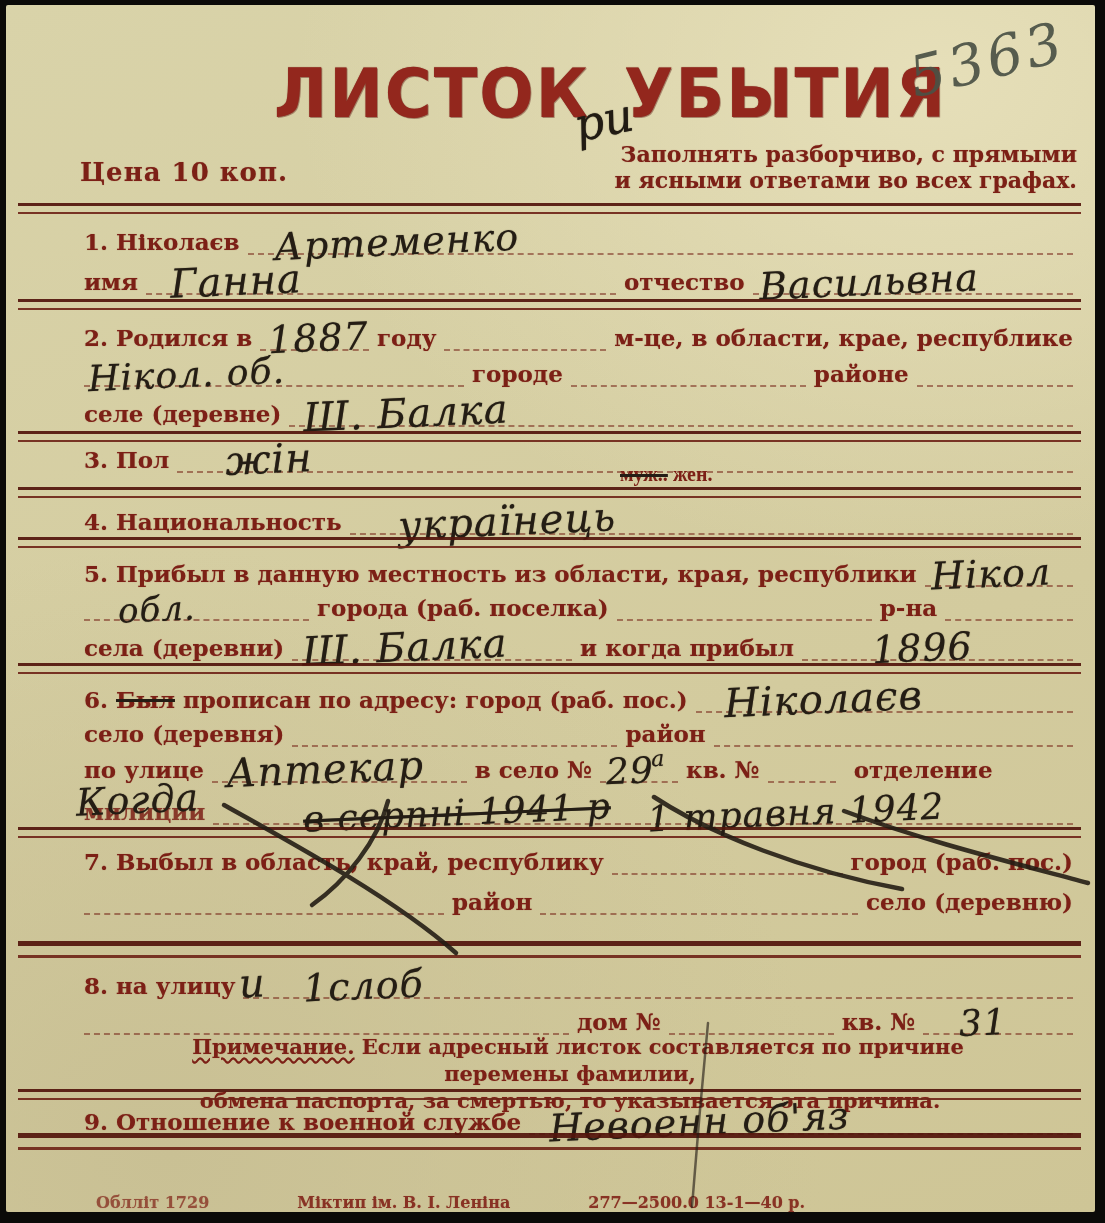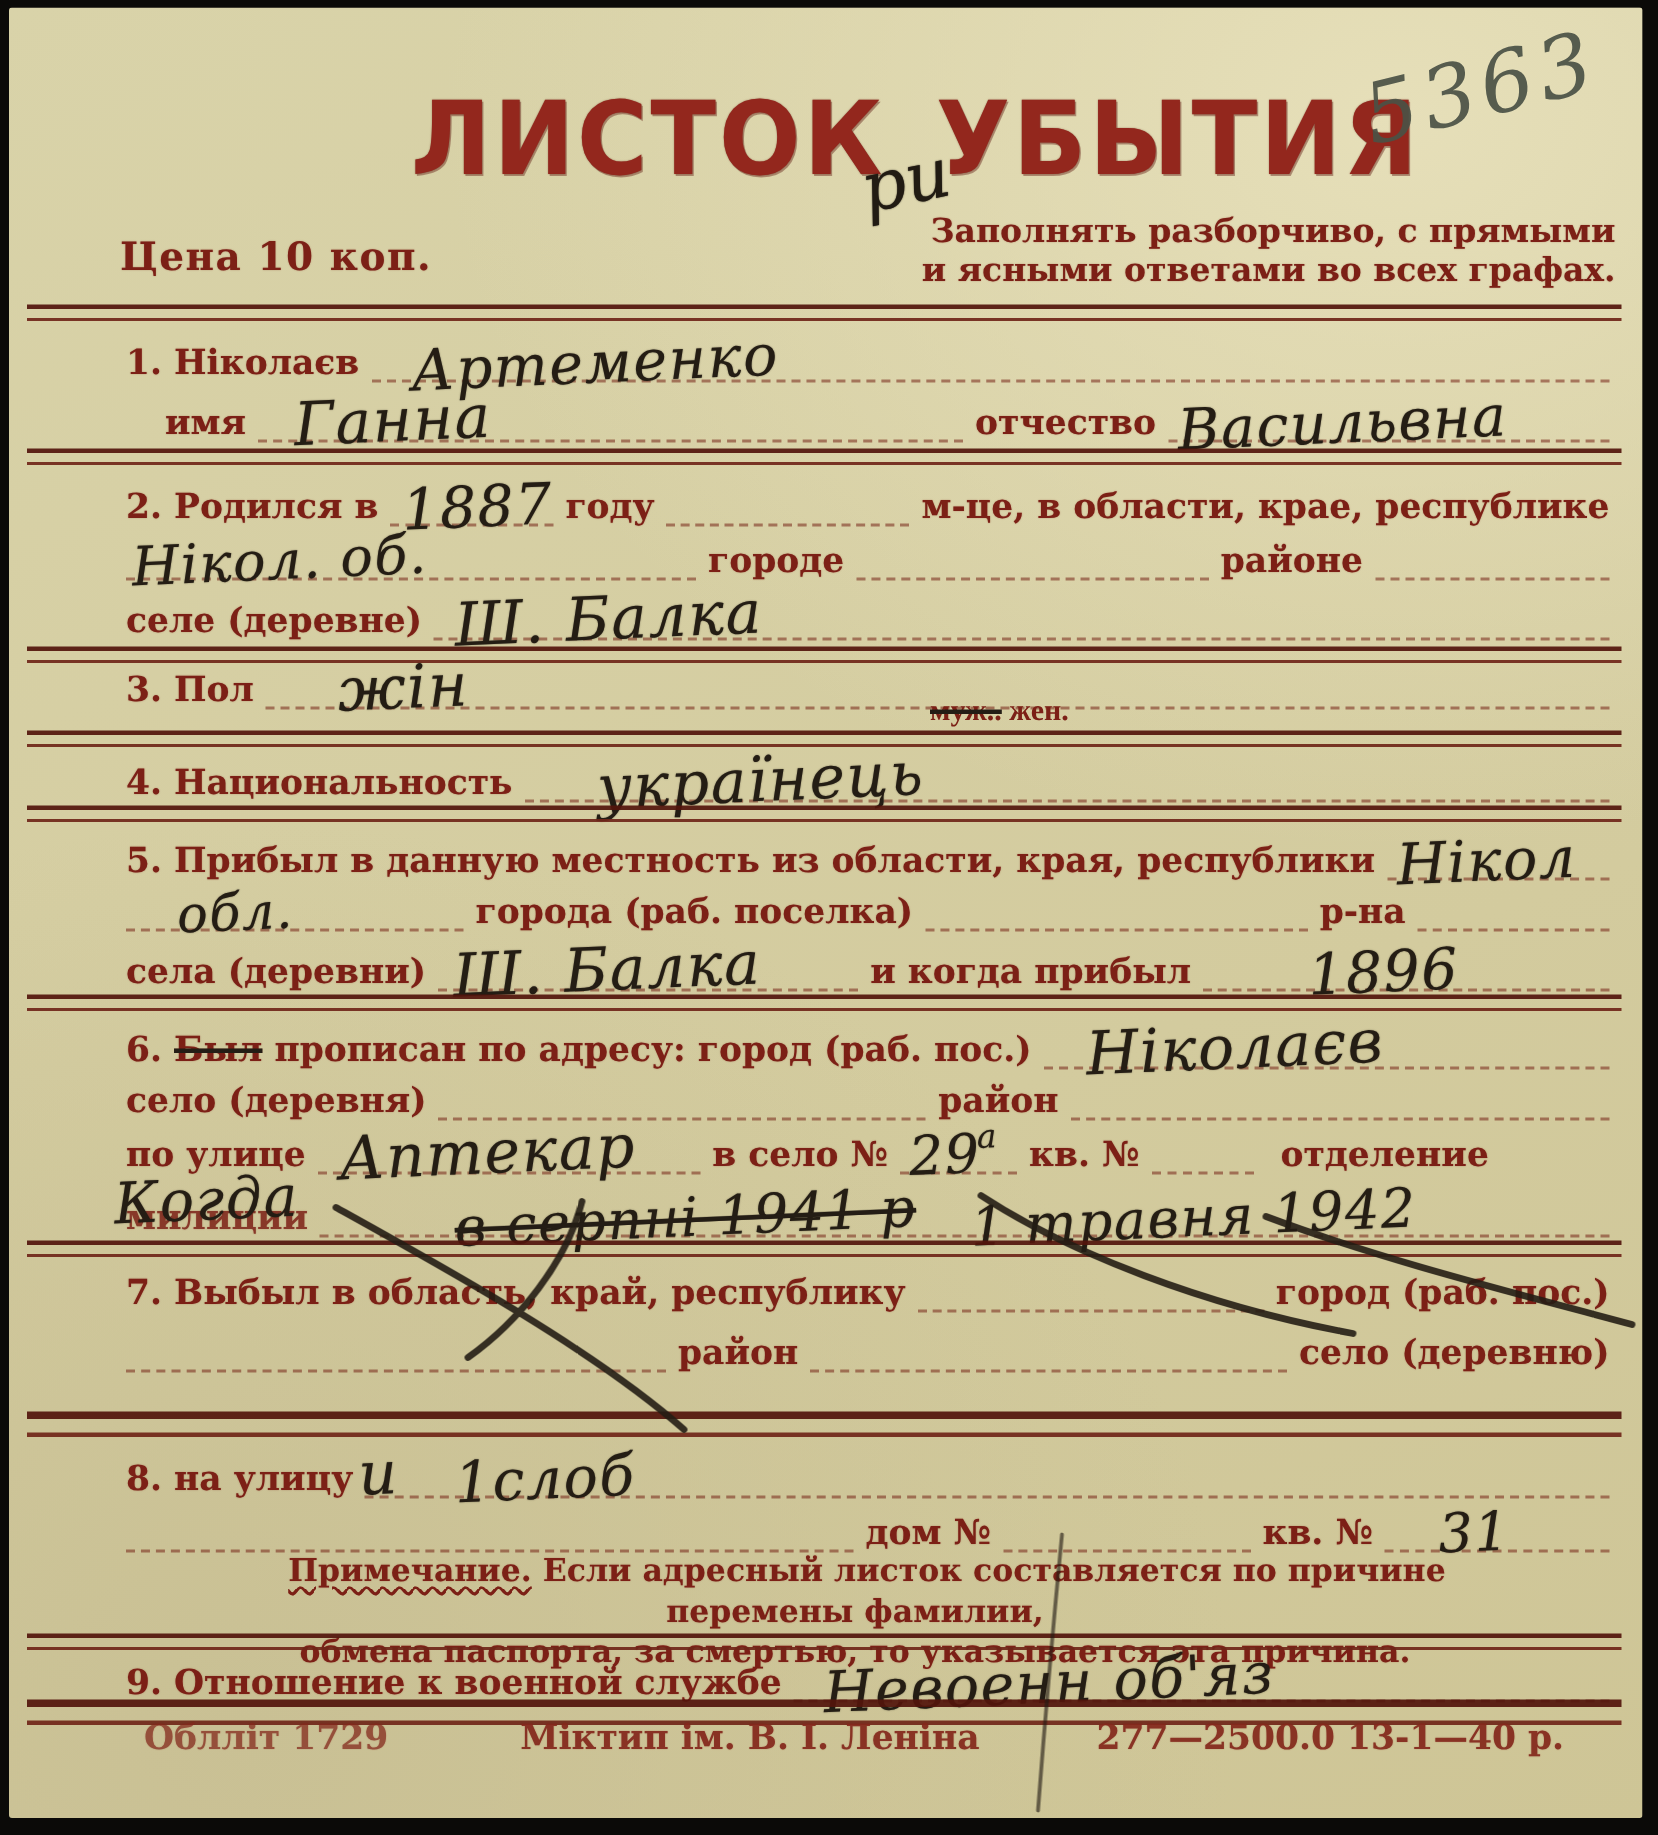--- a/index.html
+++ b/index.html
@@ -50,22 +50,22 @@
          font-family:"DejaVu Serif",serif; letter-spacing:1px; text-shadow:0 0 1px rgba(124,32,22,.45);}
   .instr{position:absolute; right:18px; top:136px; width:540px; text-align:right;
          font-weight:700; font-size:22px; line-height:26px; color:#7c2016;
          font-family:"DejaVu Serif",serif; text-shadow:0 0 1px rgba(124,32,22,.45);}
   .gender{position:absolute; left:614px; top:458px; font-weight:700; font-size:20px; color:#7c2016;
           font-family:Liberation Serif, serif;}
   .note{position:absolute; left:108px; top:1028px; width:912px; text-align:center;
         font-weight:700; font-size:21px; line-height:27px; color:#7c2016;
         font-family:"DejaVu Serif",serif; text-shadow:0 0 1px rgba(124,32,22,.4);}
   .note .nt{ text-decoration:underline wavy; text-underline-offset:3px;margin-left:16px;}
-  .imprint{position:absolute; left:90px; top:1140px; right:30px; display:flex; align-items:flex-end;
-           font-weight:700; font-size:23px; color:#84281c; font-family:"DejaVu Serif",serif;
+  .imprint{position:absolute; left:90px; top:1188px; right:30px; display:flex; align-items:flex-end;
+           font-weight:700; font-size:16px; color:#84281c; font-family:"DejaVu Serif",serif;
            text-shadow:0 0 1px rgba(124,32,22,.4); opacity:.93;}
   .sup{font-size:22px; position:relative; top:-16px; left:-2px;}
   .rel{position:relative;}
   .kogda{position:absolute; left:-8px; top:-16px; font-size:38px;}
   svg.ink{position:absolute; inset:0; pointer-events:none; z-index:6;}
 </style>
 </head>
 <body>
 
 <div class="paper">
@@ -85,21 +85,21 @@
   <div class="hr2" style="top:198px"></div>
 
   <div class="row" style="top:210px;height:40px">
     <span class="lbl">1.</span>
     <span class="lbl">Ніколаєв</span>
     <span class="u grow">
       <span class="hw" style="font-size:38px;margin-left:26px">Артеменко</span>
     </span>
   </div>
   <div class="row" style="top:250px;height:40px">
-    <span class="lbl" style="margin-left:26px">имя</span>
+    <span class="lbl" style="">имя</span>
     <span class="u" style="width:470px">
       <span class="hw" style="font-size:40px;margin-left:24px">Ганна</span>
     </span>
     <span class="lbl">отчество</span>
     <span class="u grow">
       <span class="hw" style="font-size:38px;margin-left:6px">Васильвна</span>
     </span>
   </div>
 
   <div class="hr2" style="top:294px"></div>

